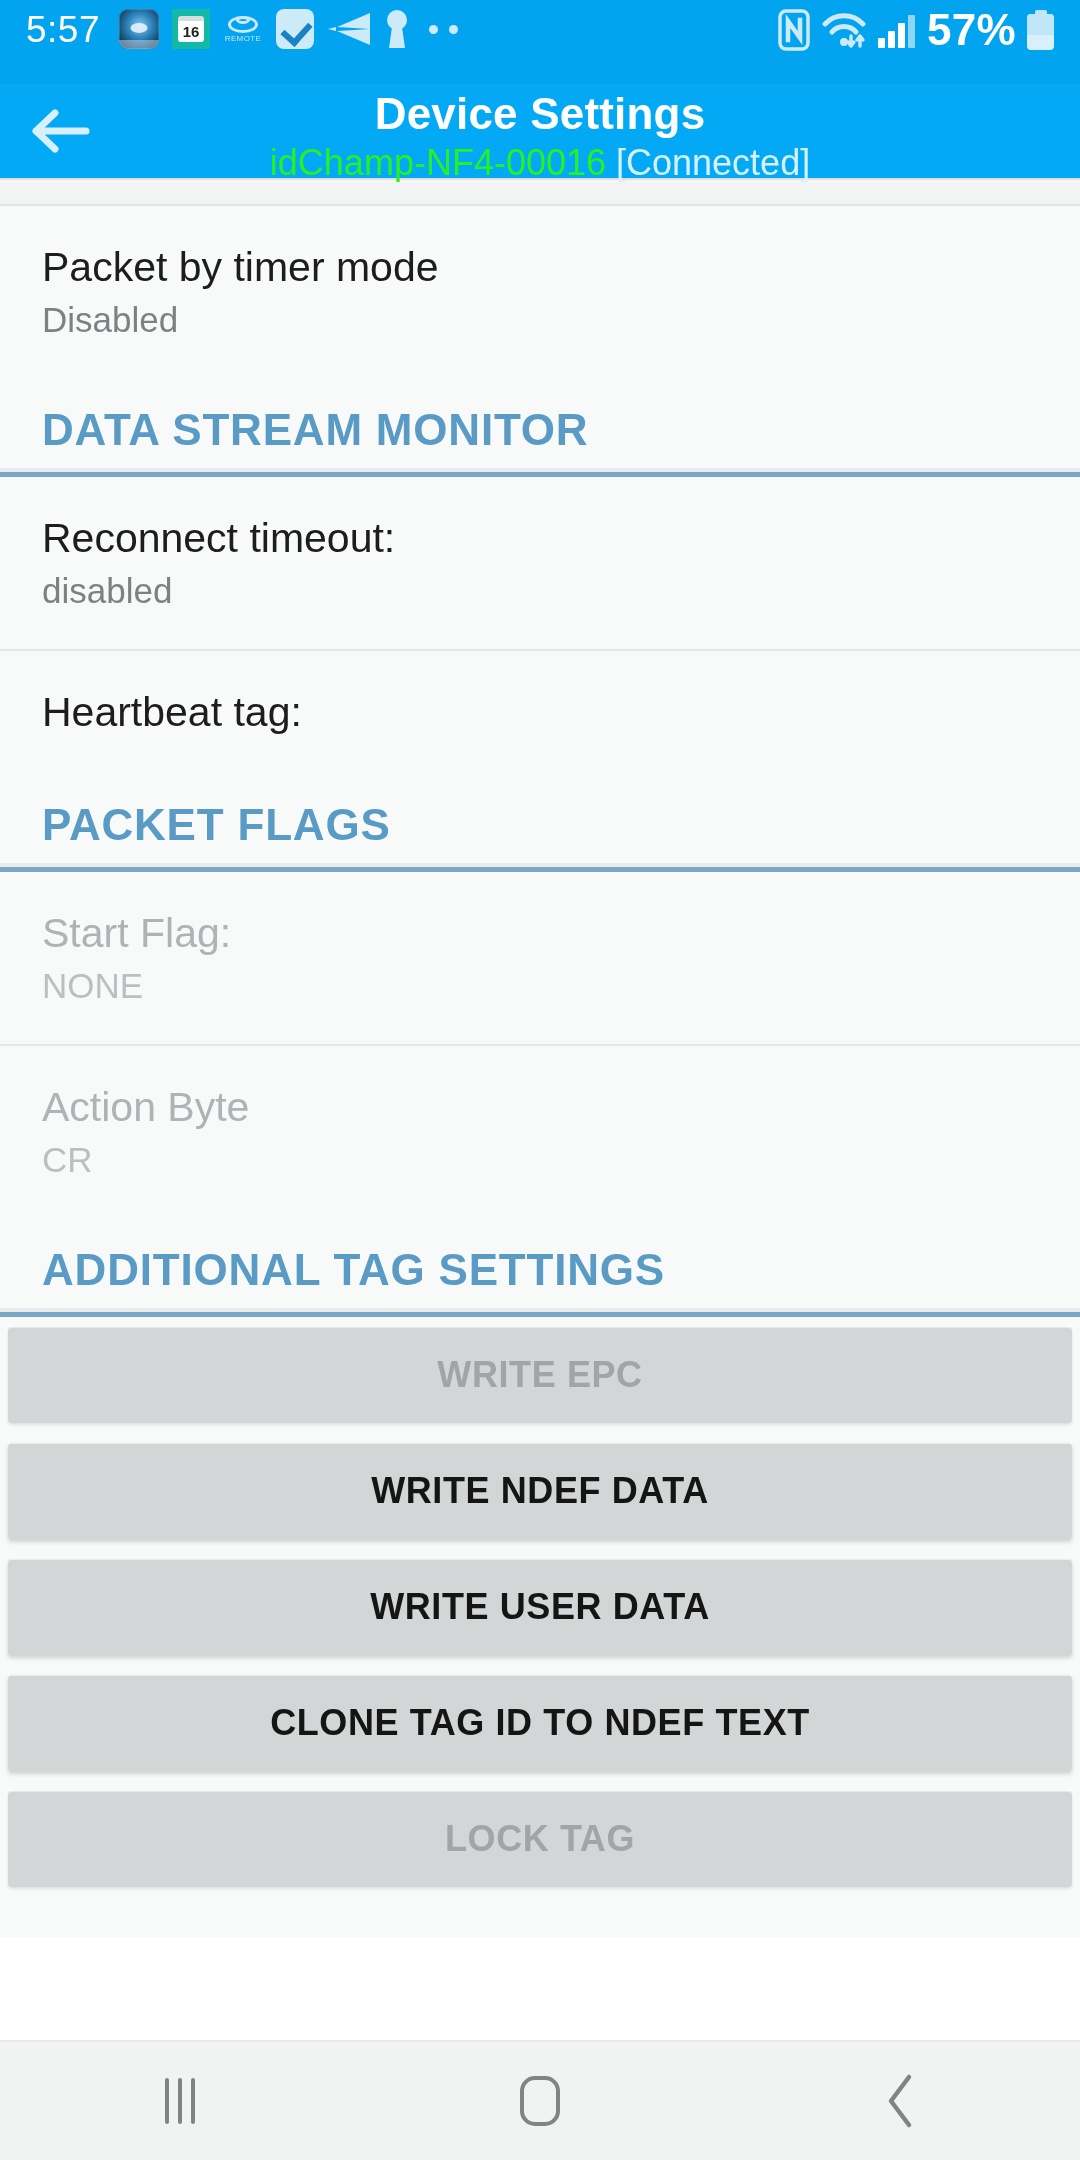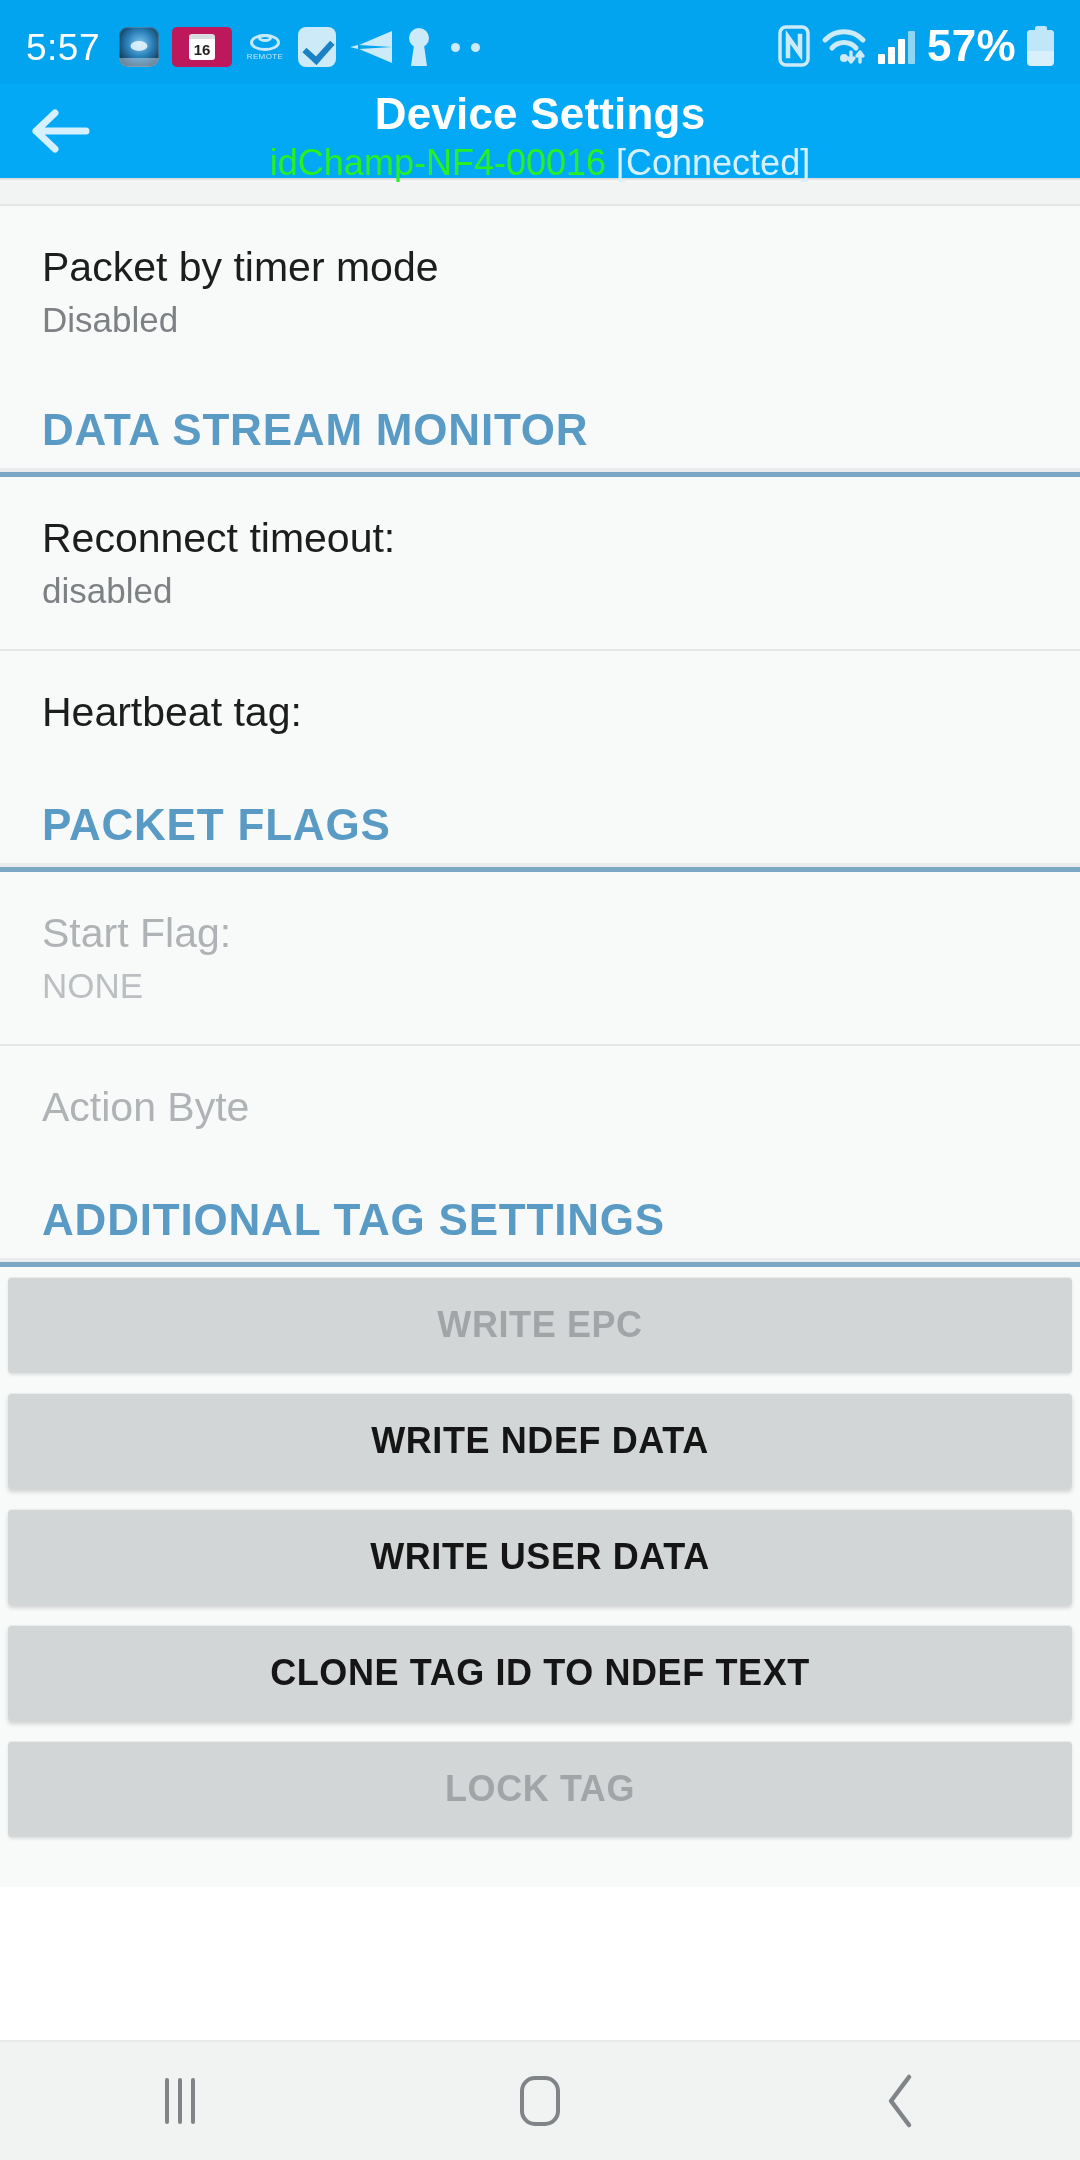--- a/index.html
+++ b/index.html
@@ -13,22 +13,22 @@
     font-family: "Liberation Sans", sans-serif;
     overflow: hidden;
     position: relative;
   }
 
   
   .status-bar {
     height: 84px;
     background: #02a3ef;
     display: flex;
-    align-items: flex-end;
-    padding: 16px 26px;
+    align-items: flex-start;
+    padding: 8px 26px;
     box-sizing: border-box;
     position: relative;
   }
   .status-left {
     display: flex;
     align-items: center;
     gap: 13px;
   }
   .status-time {
     color: #ffffff;
@@ -76,23 +76,23 @@
     opacity: .85;
   }
   .ico-viewapp::before {
     content: "";
     position: absolute;
     left: 0; bottom: 0; right: 0;
     height: 9px;
     background: rgba(220,235,250,.45);
   }
   .ico-cal {
-    width: 60px; height: 40px;
-    border-radius: 5px;
-    background: #be185d;
+    width: 38px; height: 40px;
+    border-radius: 0;
+    background: #14b8a6;
     display: flex; align-items: center; justify-content: center;
   }
   .ico-cal span {
     display: block;
     width: 26px; height: 26px;
     background: #ffffff;
     border-radius: 3px;
     border-top: 5px solid #d8dde0;
     box-sizing: border-box;
     color: #222;
@@ -498,20 +498,21 @@
   </div>
   <div class="section-rule"></div>
 
   <div class="pref-row disabled">
     <div class="pref-title">Start Flag:</div>
     <div class="pref-sub">NONE</div>
   </div>
 
   <div class="pref-row disabled no-div">
     <div class="pref-title">Action Byte</div>
+    <div class="pref-sub">CR</div>
   </div>
 
   <div class="section-head">
     <div class="section-label">ADDITIONAL TAG SETTINGS</div>
   </div>
   <div class="section-rule"></div>
 
   <div class="btn-wrap">
     <button class="flat-btn disabled" disabled="">WRITE EPC</button>
   </div>

